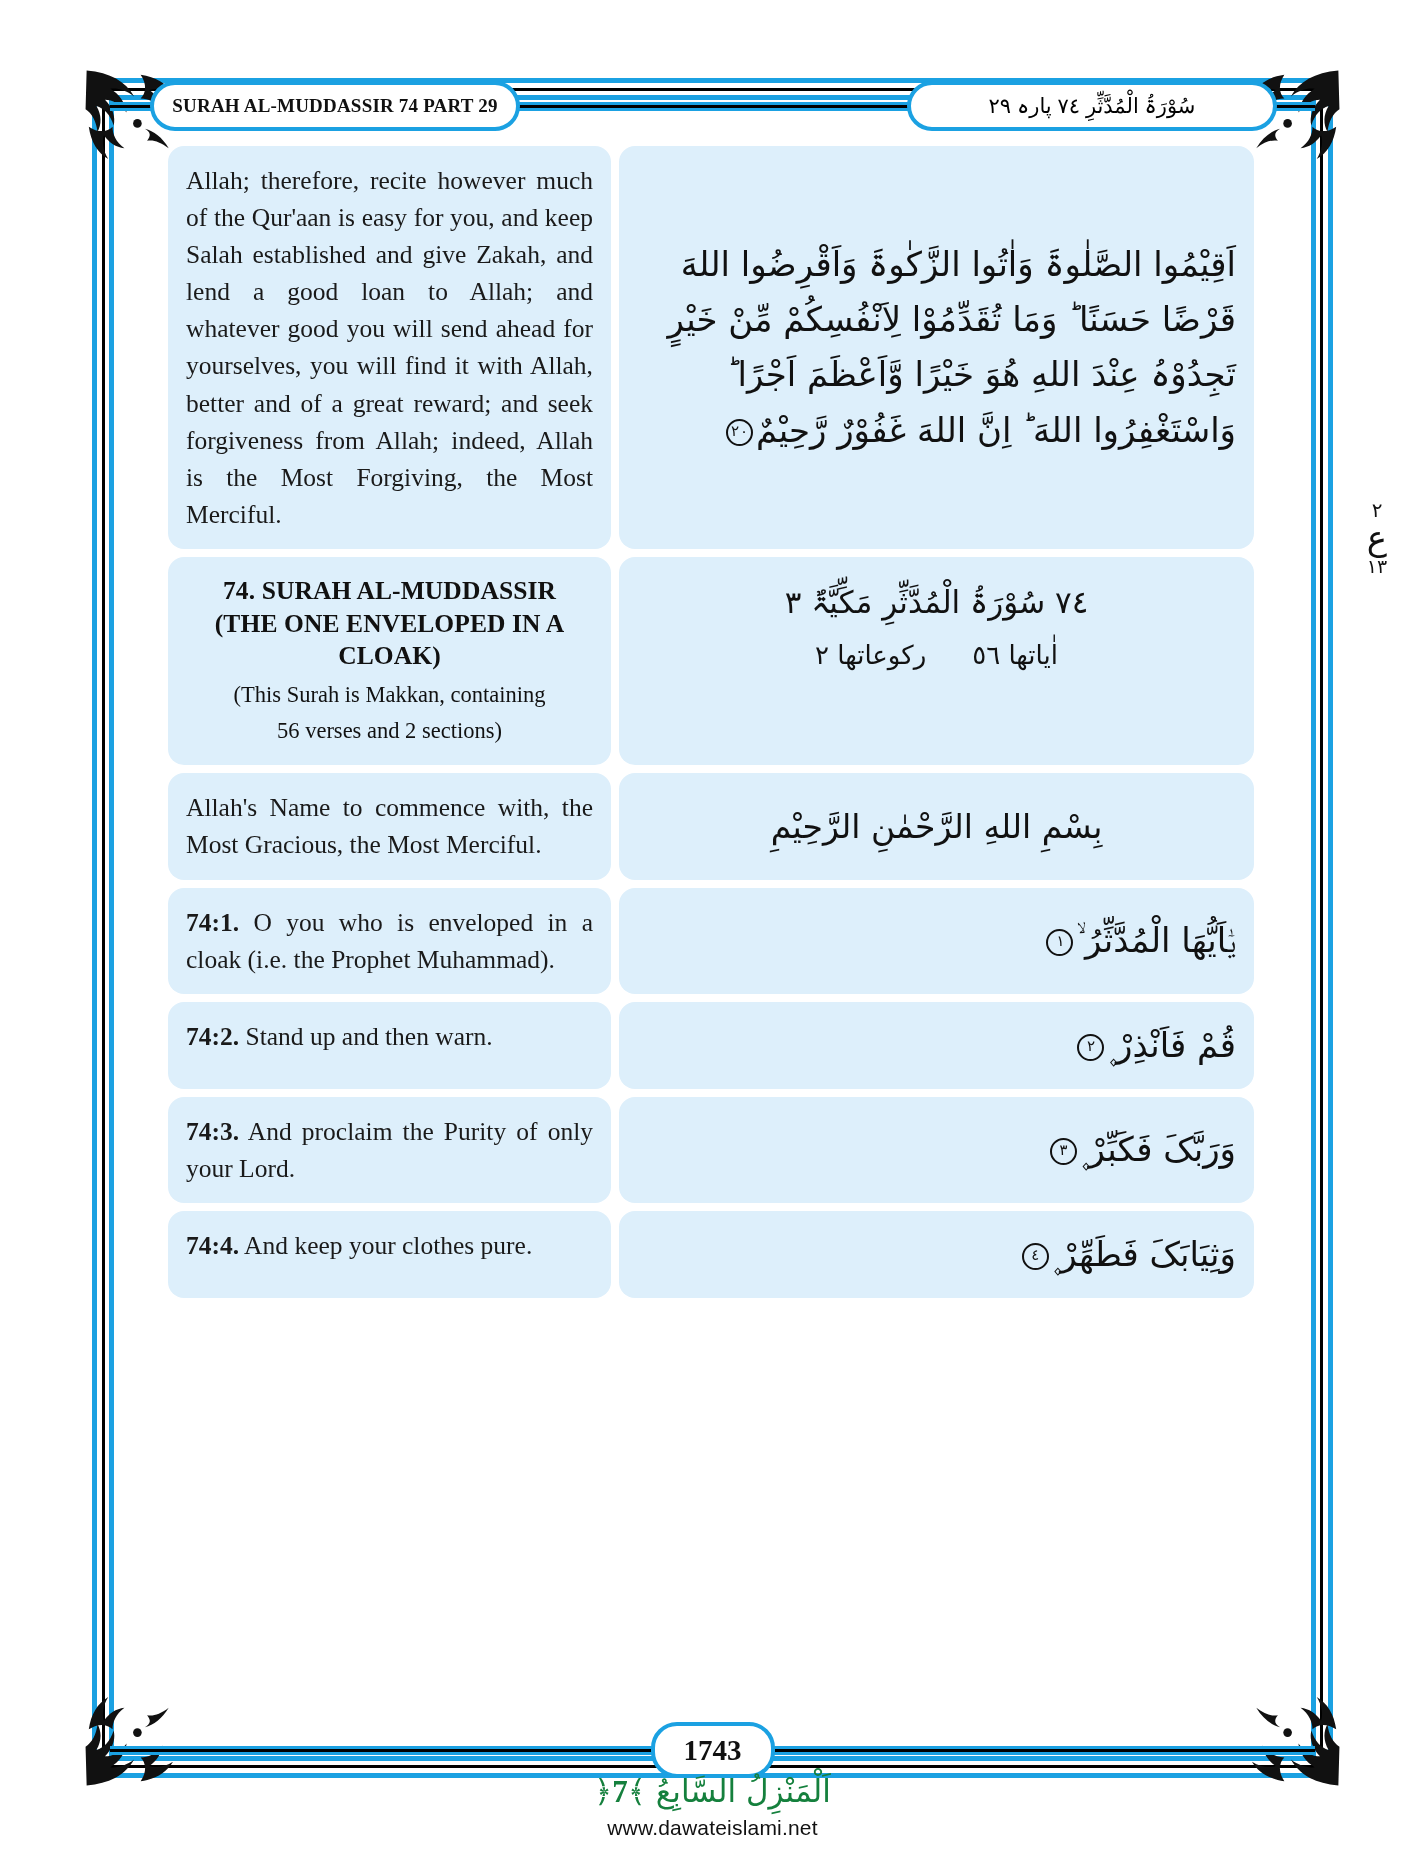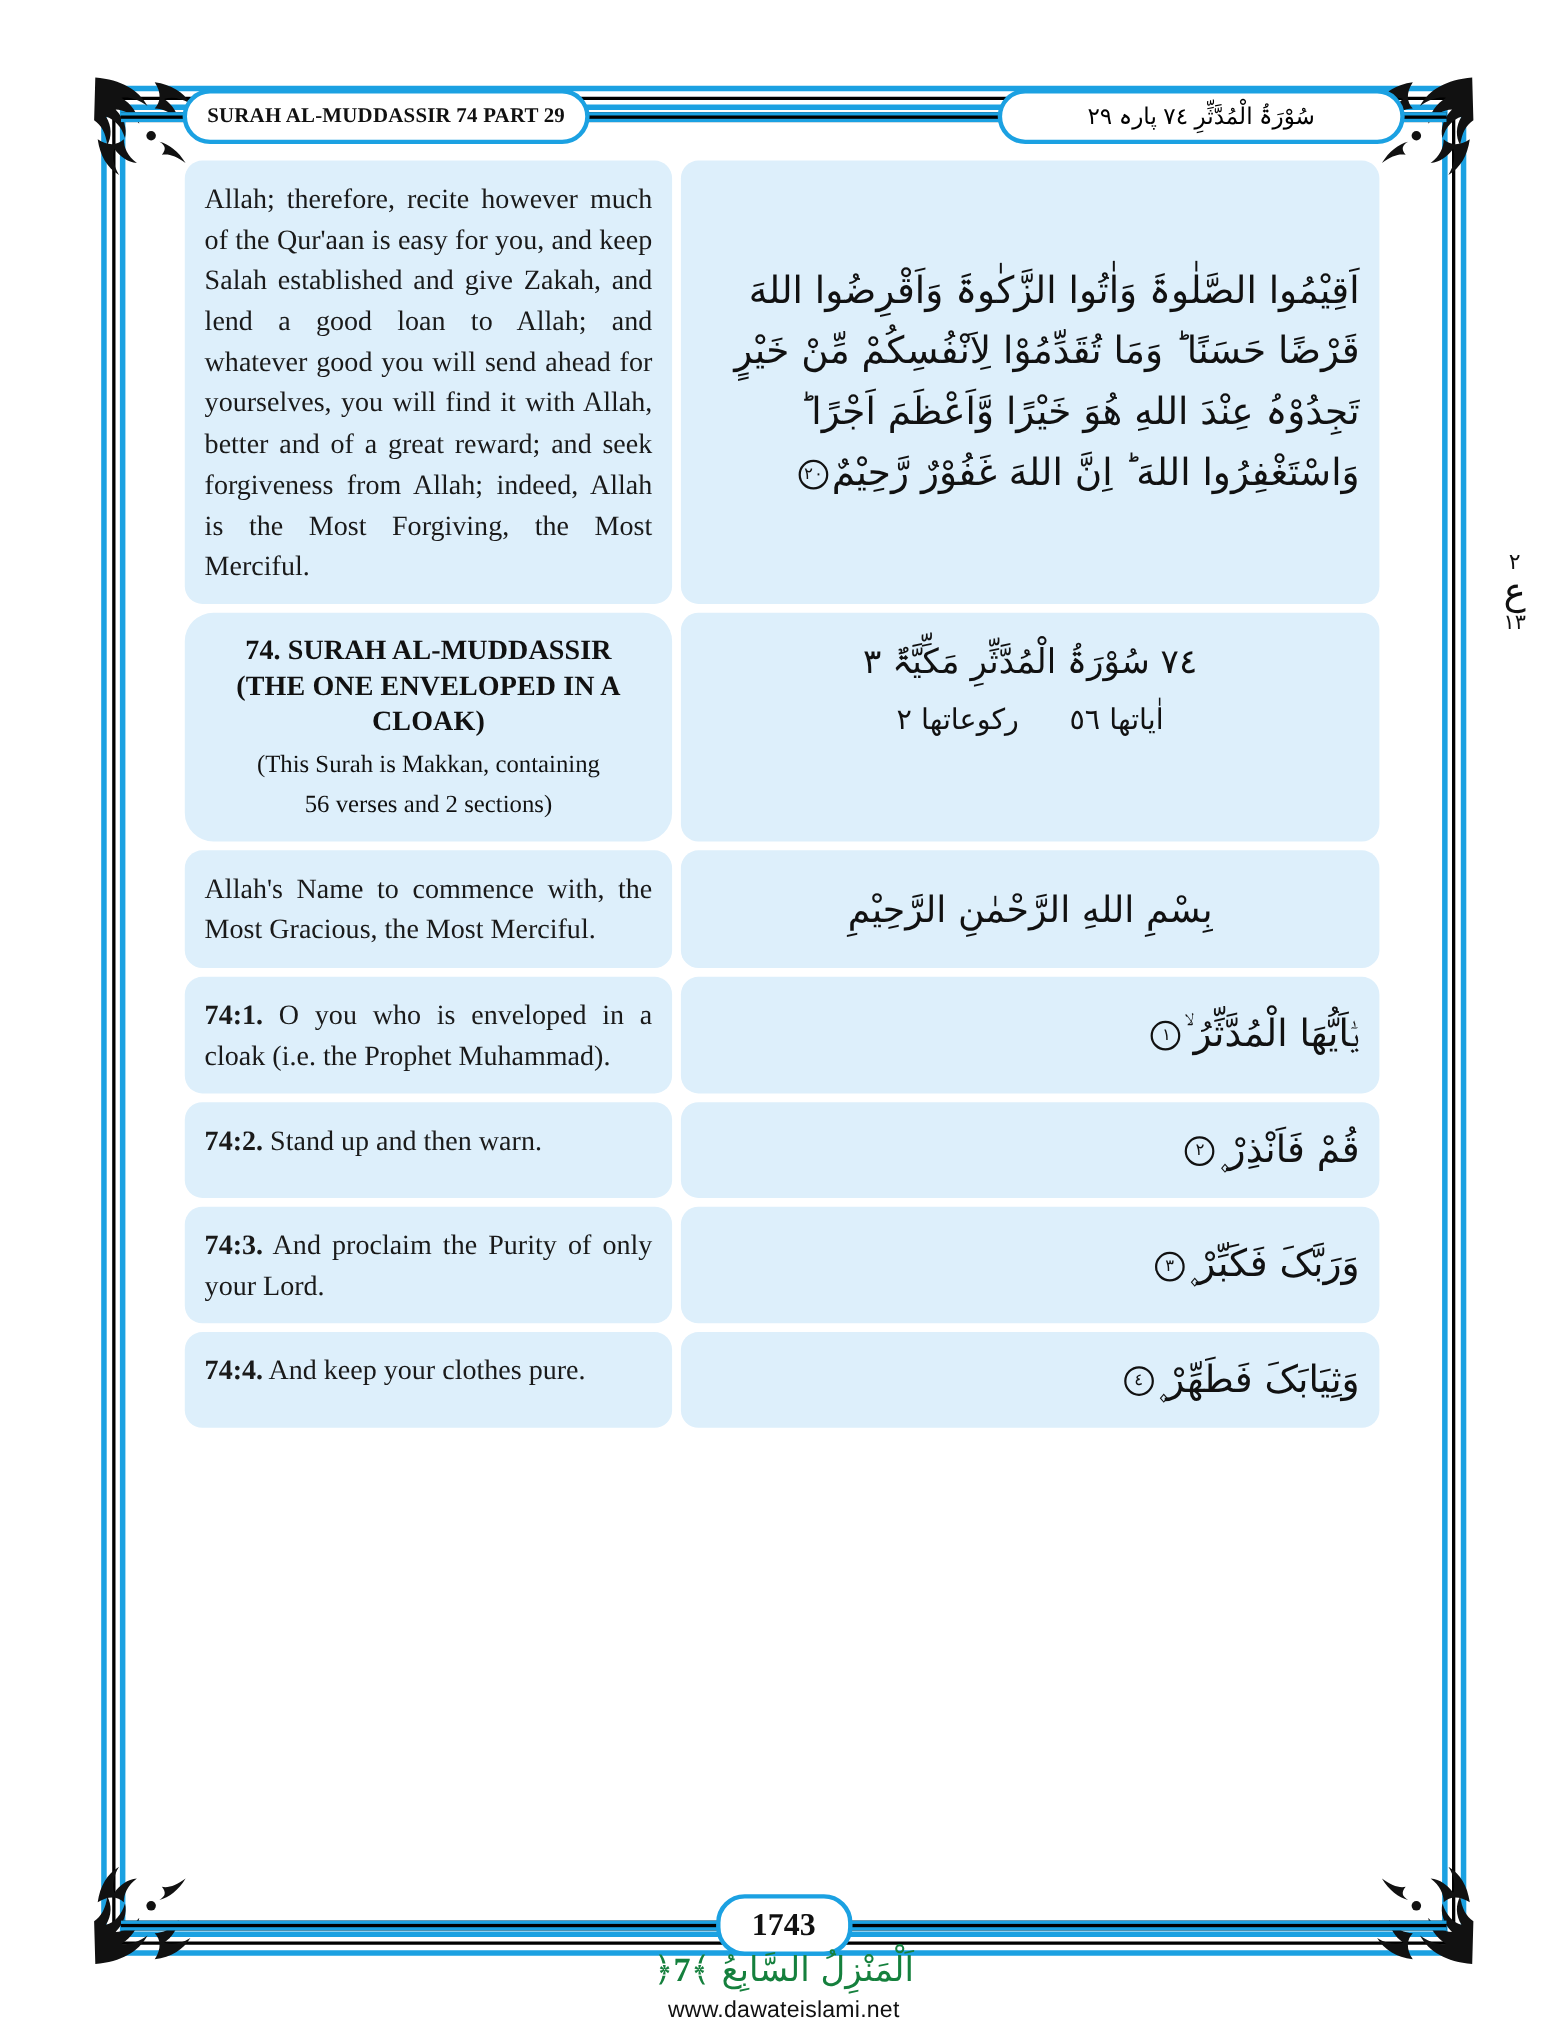--- a/index.html
+++ b/index.html
@@ -77,21 +77,21 @@
     background: #ffffff;
     border: 4px solid #1ba1e2;
     border-radius: 26px;
     height: 50px;
     display: flex;
     align-items: center;
     justify-content: center;
     top: 1px;
   }
   .header-pill.left {
-    left: 56px;
+    left: 40px;
     width: 370px;
   }
   .header-pill.right {
     right: 38px;
     width: 370px;
   }
   .header-en {
     font-family: "Liberation Serif", serif;
     font-weight: bold;
     font-size: 19px;
@@ -157,21 +157,20 @@
     color: #111;
     direction: rtl;
     text-align: right;
     width: 100%;
   }
 
   
   .cell.surah-en {
     text-align: center;
     padding: 18px 16px 20px;
-    border-radius: 26px;
   }
   .surah-title {
     font-family: "Liberation Serif", serif;
     font-weight: bold;
     font-size: 25.5px;
     line-height: 1.28;
     color: #111;
     letter-spacing: 0.1px;
   }
   .surah-sub {

